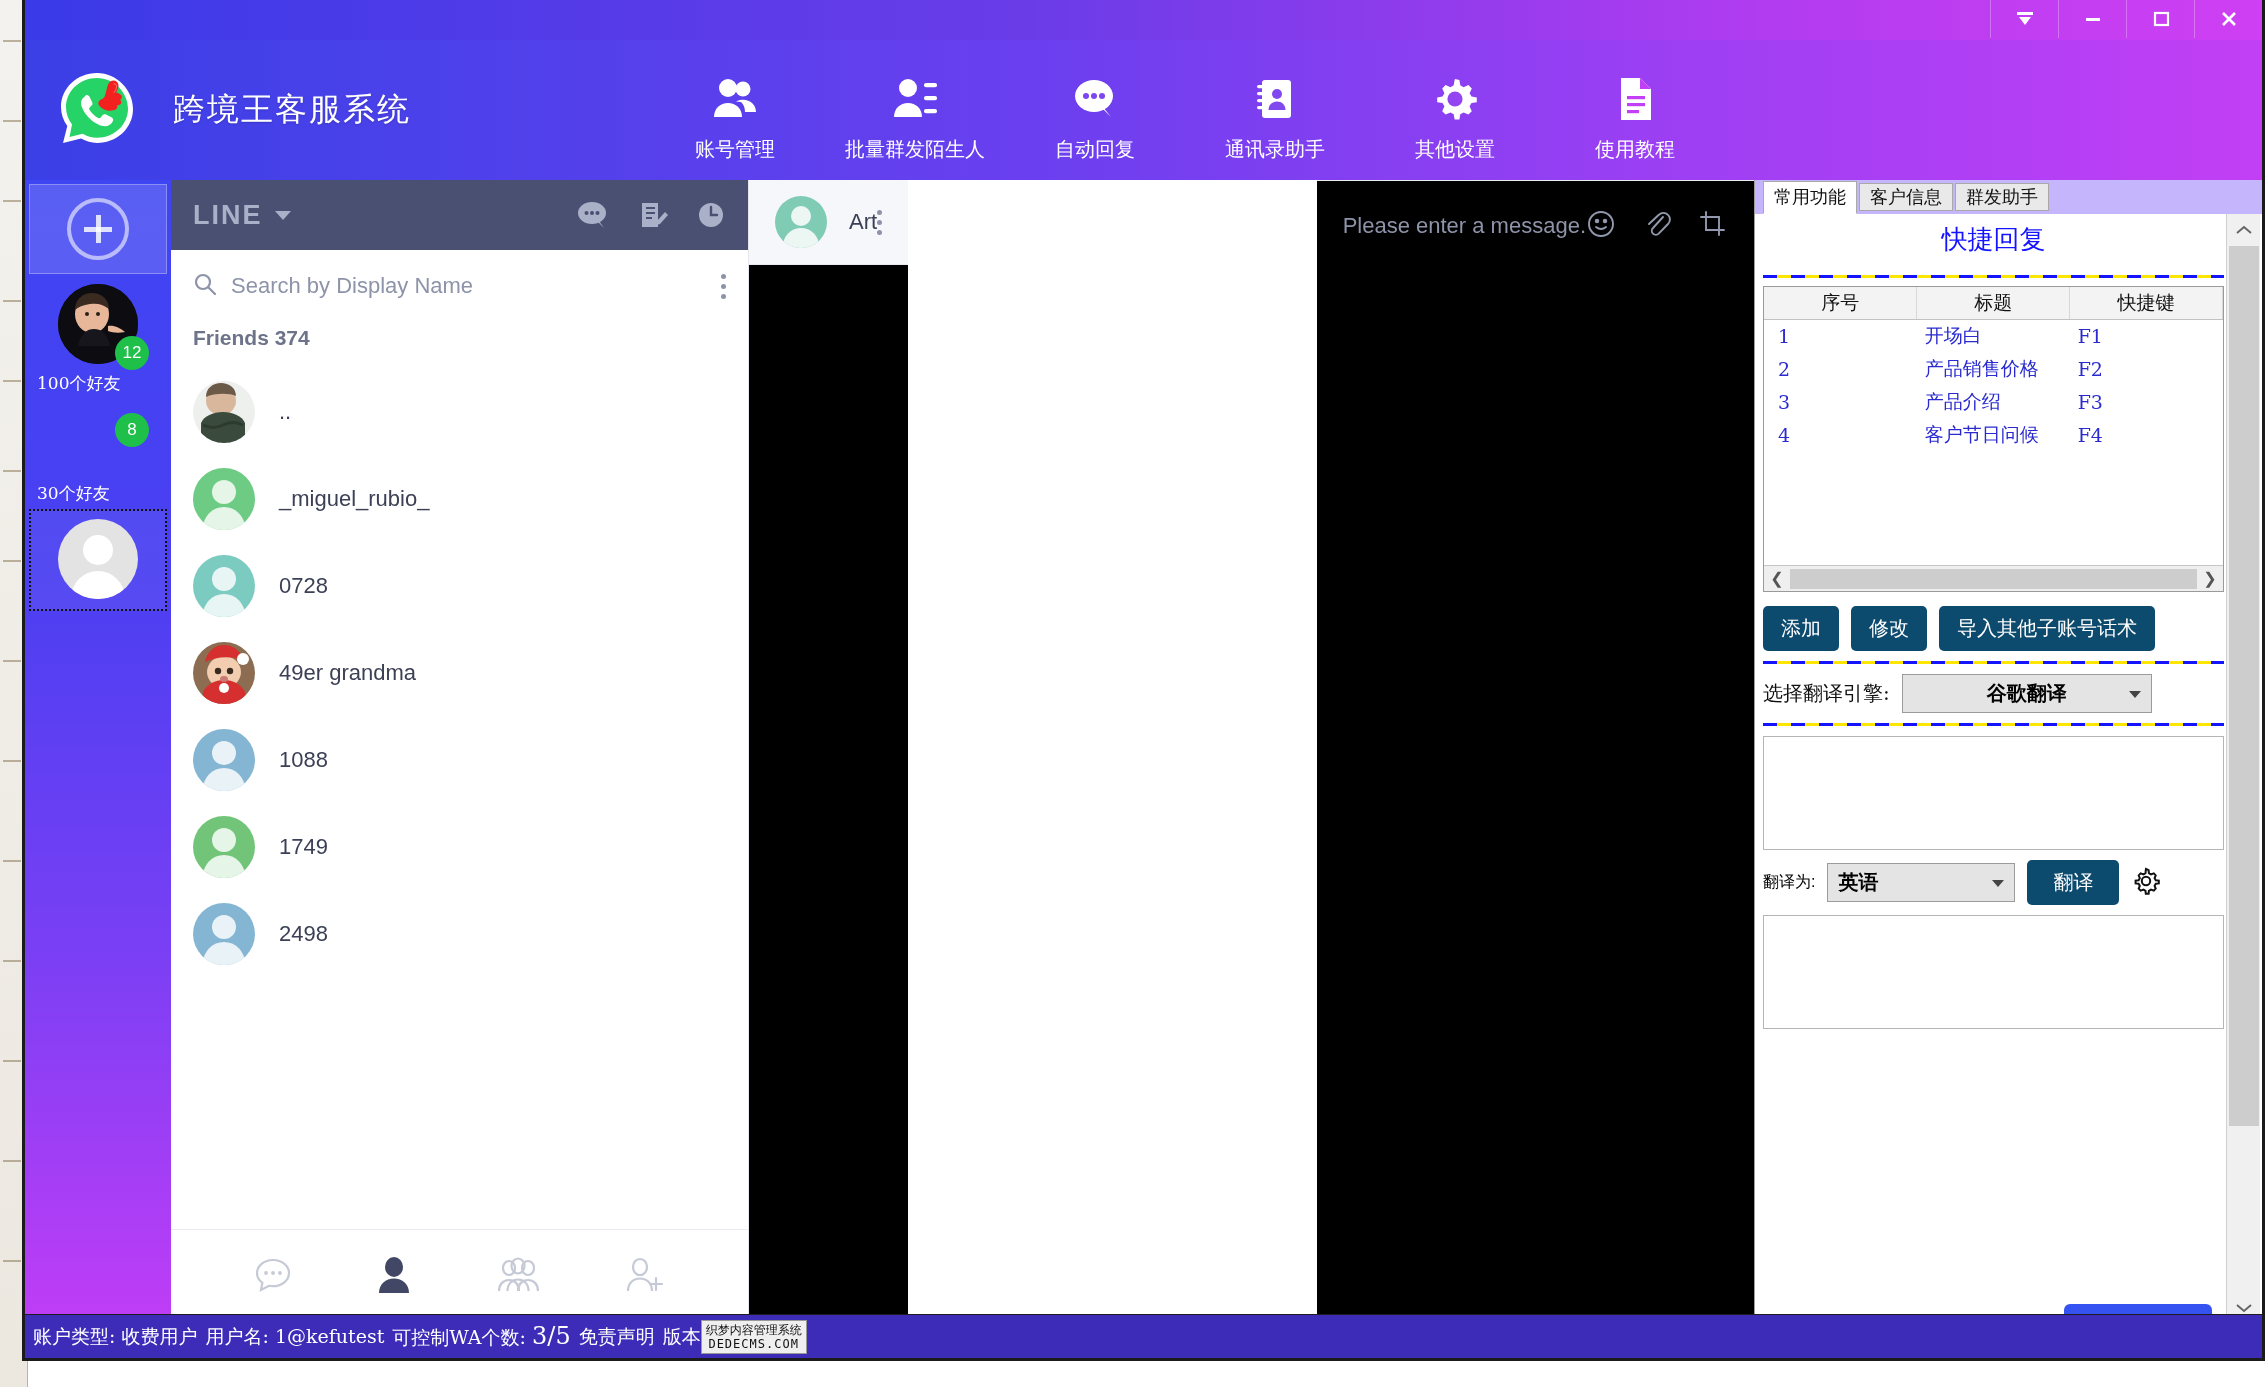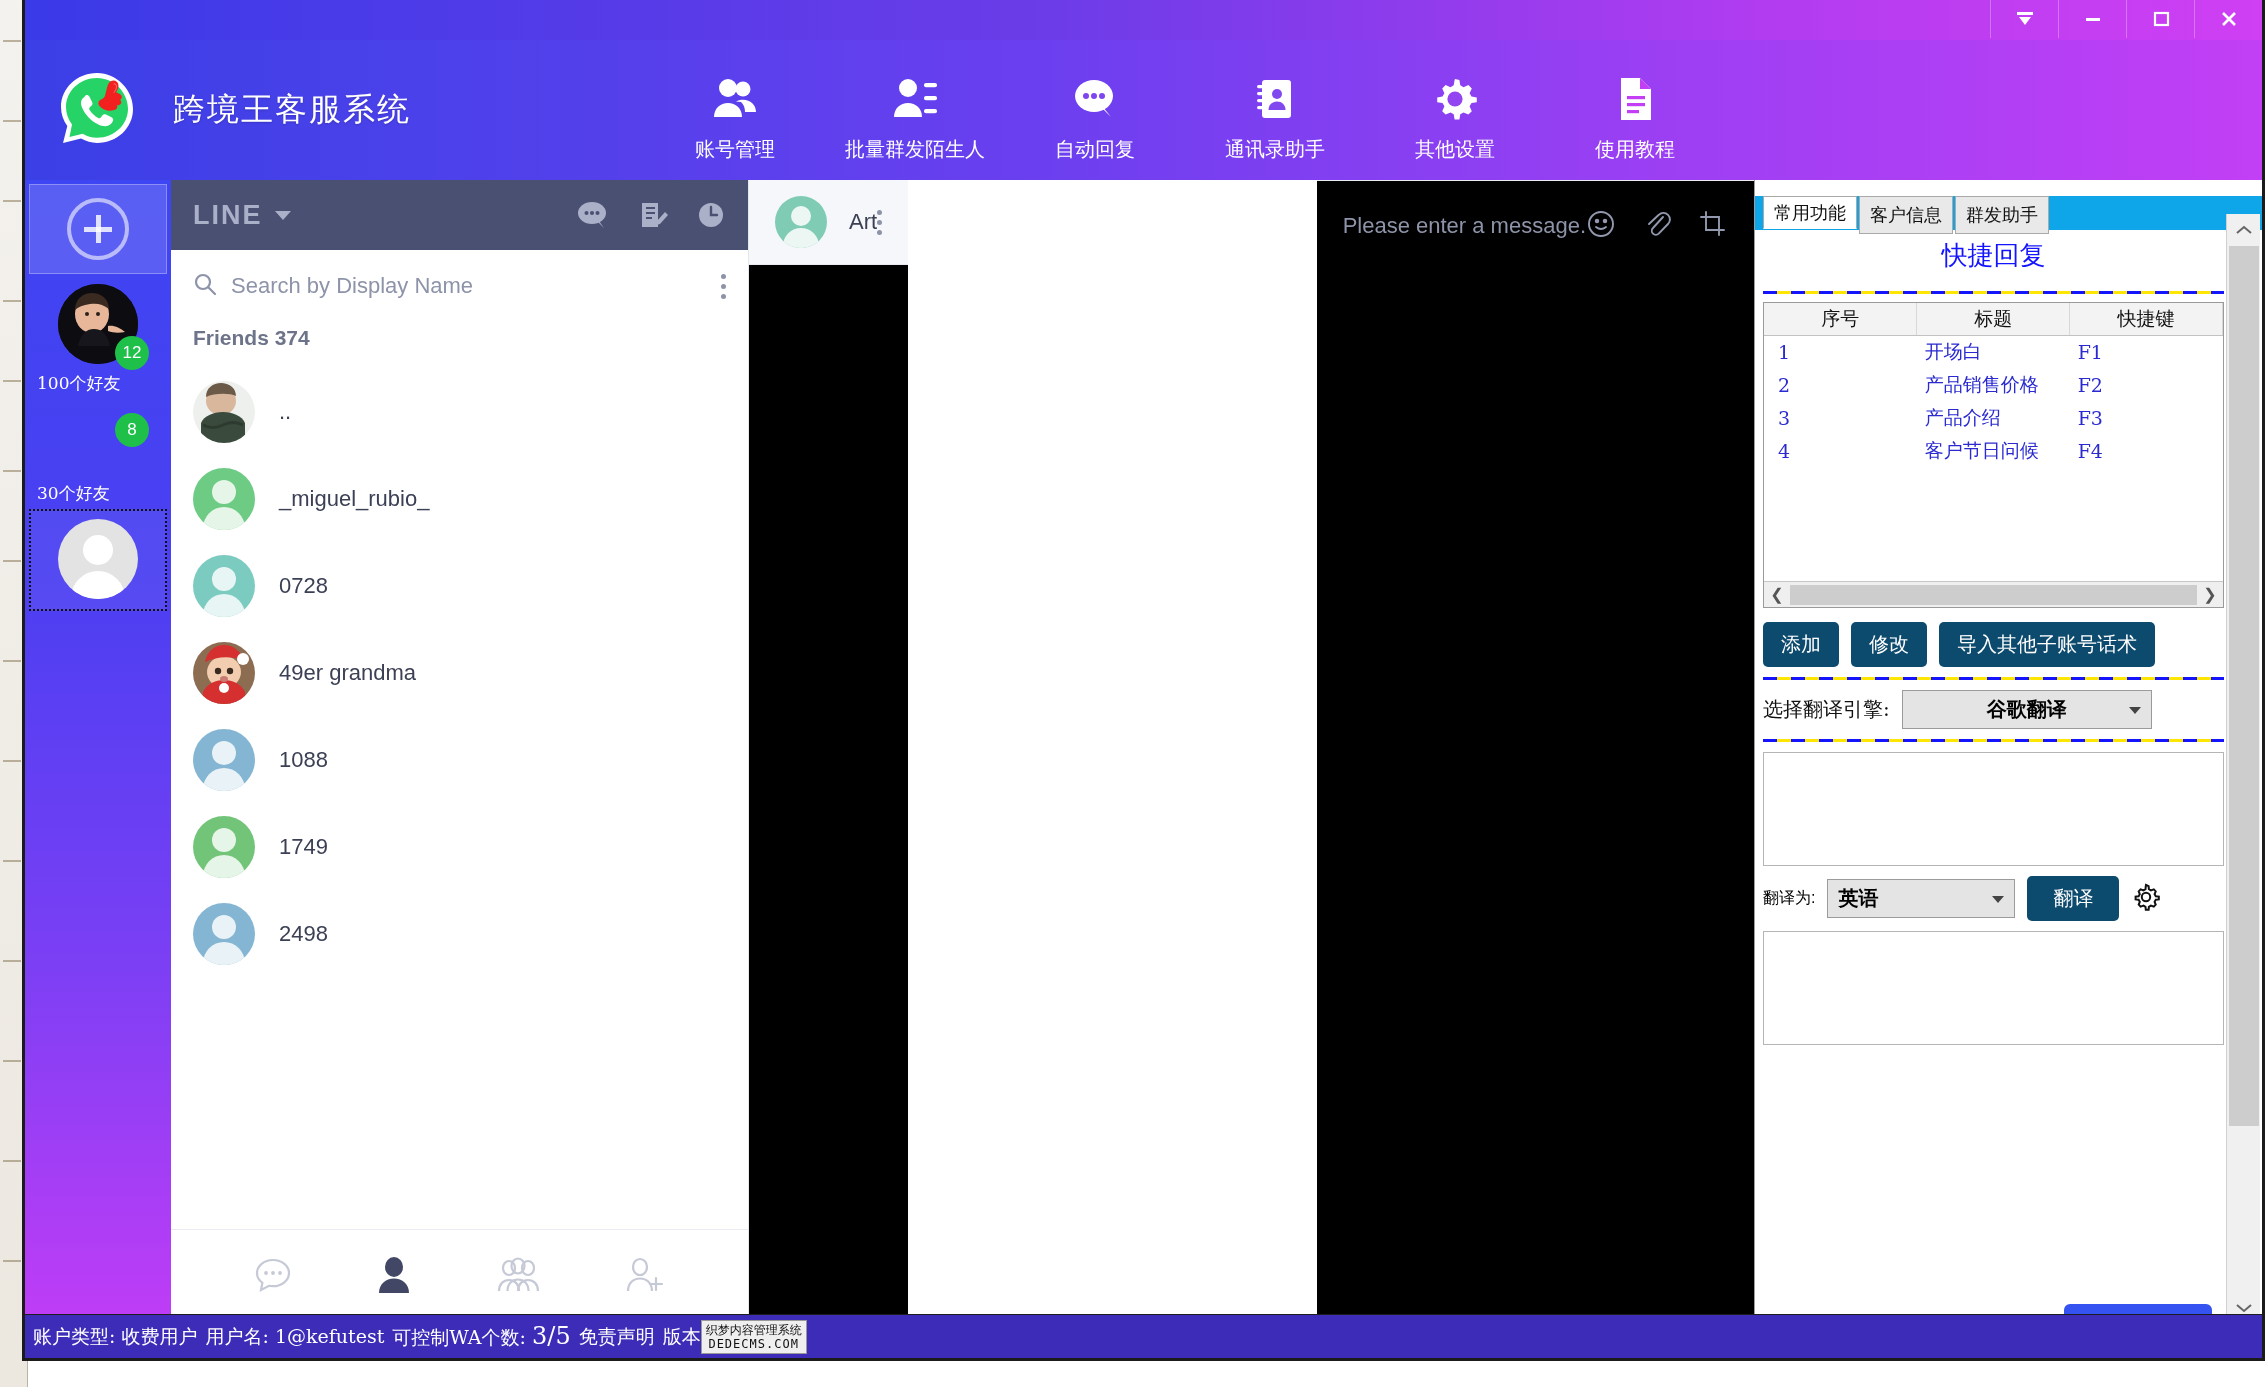--- a/index.html
+++ b/index.html
@@ -232,23 +232,23 @@
   #chat-input-bar .input-icons { margin-left: auto; display:flex; gap: 26px; align-items:center; }
 
   
   #right-panel {
     width: 508px; flex: 0 0 508px;
     border-left: 1px solid #9d9d9d;
     background: #fff;
     display: flex; flex-direction: column;
     position: relative;
   }
-  #tabs { display: flex; height: 34px; background: #0ea5e9; padding-left: 8px; align-items: flex-start; margin-top: 16px; }
+  #tabs { display: flex; height: 34px; background: #c4b5fd; padding-left: 8px; align-items: center; }
   .tab {
-    height: 38px; padding: 0 10px; font-size: 18px;
+    height: 28px; padding: 0 10px; font-size: 18px;
     display: flex; align-items: center;
     font-family: "DejaVu Serif","Liberation Serif",serif;
     border: 1px solid #a9a9a9; margin-right: 2px;
     background: #e9e9e9; color: #111;
   }
   .tab.active { background: #fff; border-bottom-color: #fff; height: 33px; }
   #panel-scroll {
     flex: 1; position: relative; overflow: hidden;
     padding: 0 38px 0 8px;
   }

